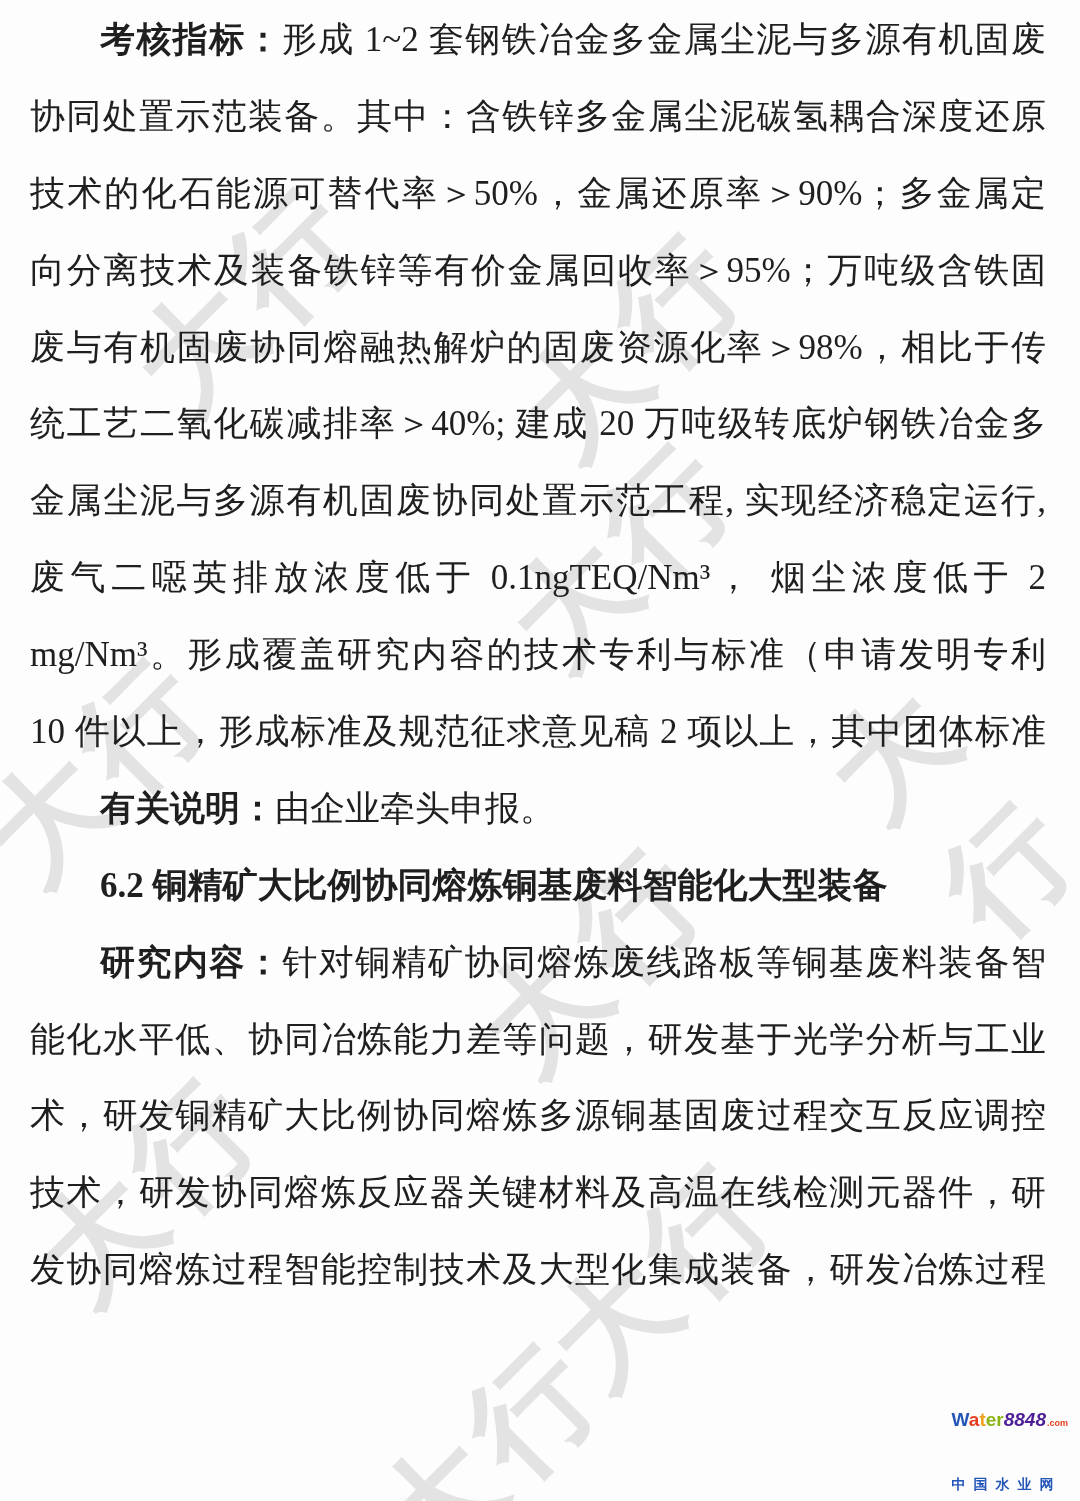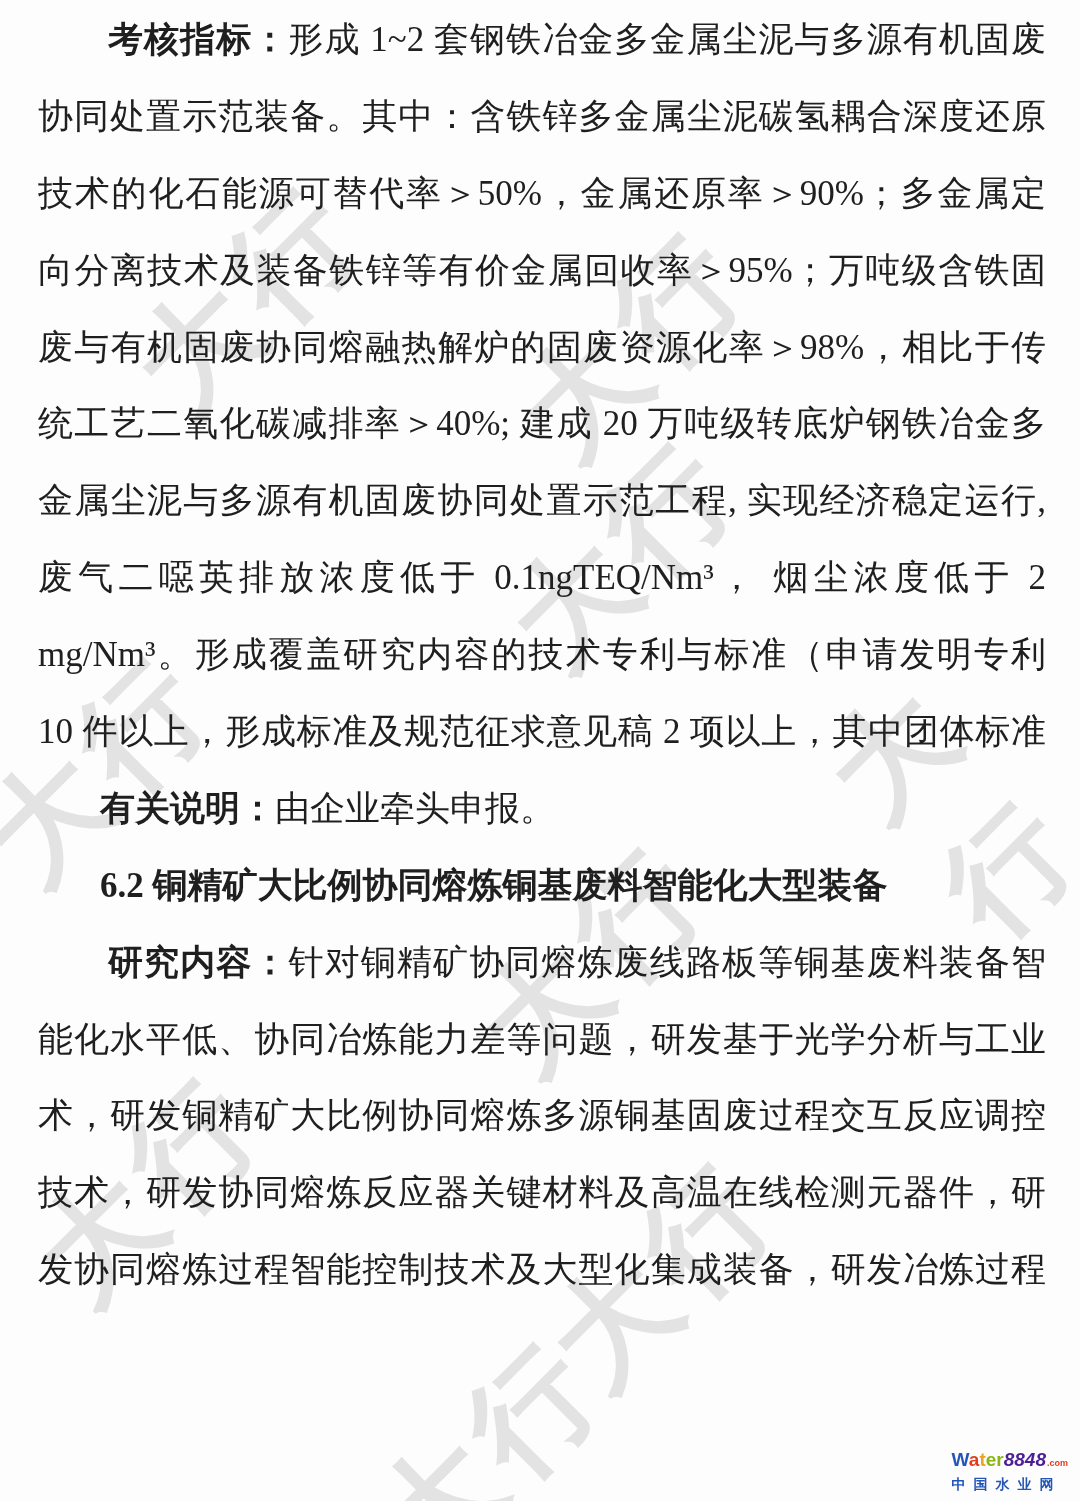--- a/index.html
+++ b/index.html
@@ -9,36 +9,37 @@
     font-family:"Liberation Serif","DejaVu Serif",serif;
   }
   .doc{
     position:absolute;left:30px;right:34px;top:2px;
     color:#1f1f1f;
   }
   .line{
     height:76.9px;line-height:76.9px;font-size:35px;
     text-align:left;white-space:normal;overflow:hidden;
   }
-  .line.justify{text-align:justify;text-align-last:justify;margin-left:8px;}
+  .line.justify{text-align:justify;text-align-last:justify;}
   .line.indent{text-indent:2em;}
   .line.bold{font-weight:700;}
   .line b{font-weight:700;}
   .watermark-layer{position:absolute;inset:0;pointer-events:none;z-index:0;}
   .wm{
     position:absolute;font-size:120px;font-weight:700;
     letter-spacing:10px;opacity:0.45;
     transform:translate(-50%,-50%) rotate(-45deg);
     font-family:"DejaVu Serif","Liberation Serif",serif;
   }
   .doc{z-index:1;}
   .logo{
     position:absolute;right:12px;bottom:8px;z-index:2;
     display:flex;flex-direction:column;align-items:flex-start;
     font-family:"Liberation Sans","DejaVu Sans",sans-serif;
+    gap:40px;
   }
   .logo-row1{display:flex;align-items:baseline;font-weight:700;font-size:19px;line-height:22px;}
   .logo-row1 .num{font-style:italic;font-size:19px;}
   .logo-row1 .dom{font-size:9px;font-weight:700;margin-left:1px;margin-top:20px;}
   .logo-row2{font-size:14px;font-weight:700;letter-spacing:8px;line-height:18px;margin-top:1px;}
 </style>
 </head>
 <body>
 
 <div class="watermark-layer">

